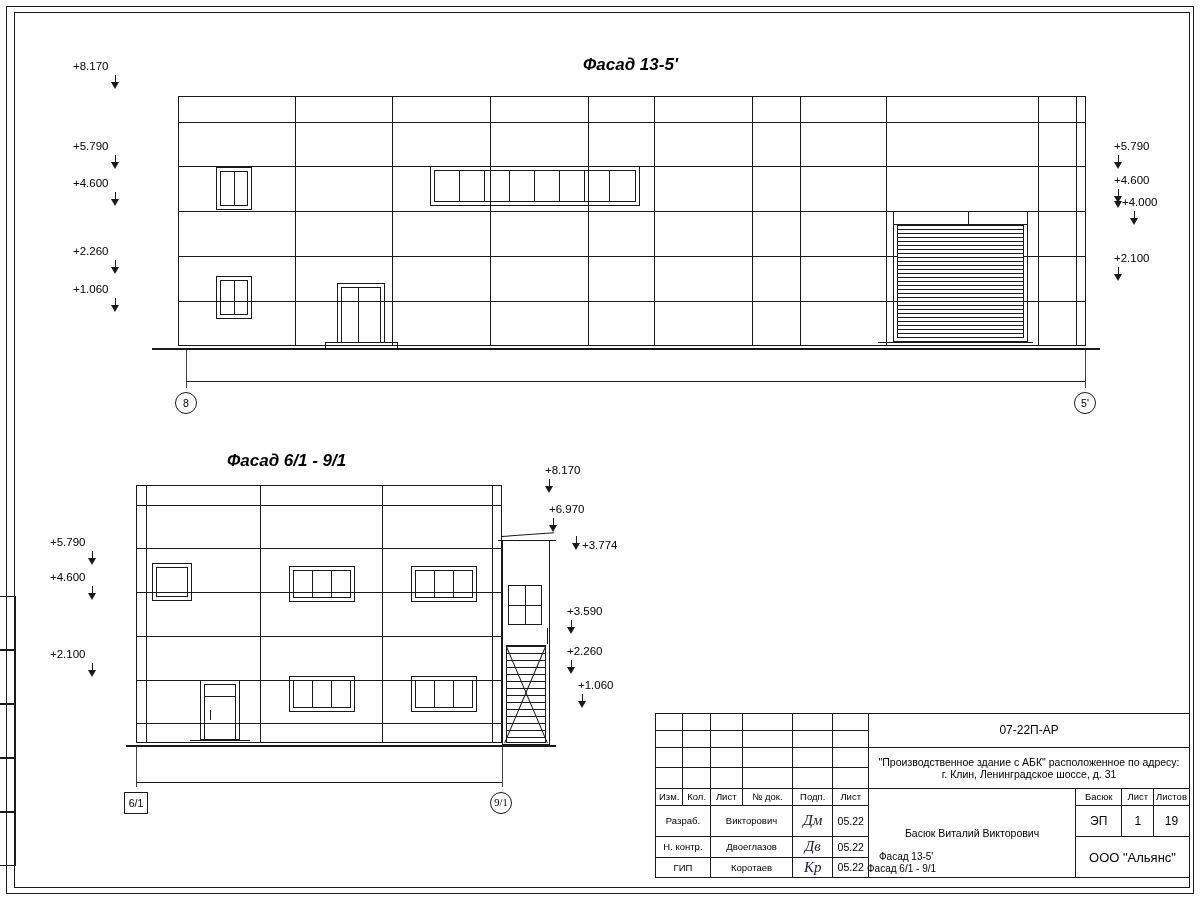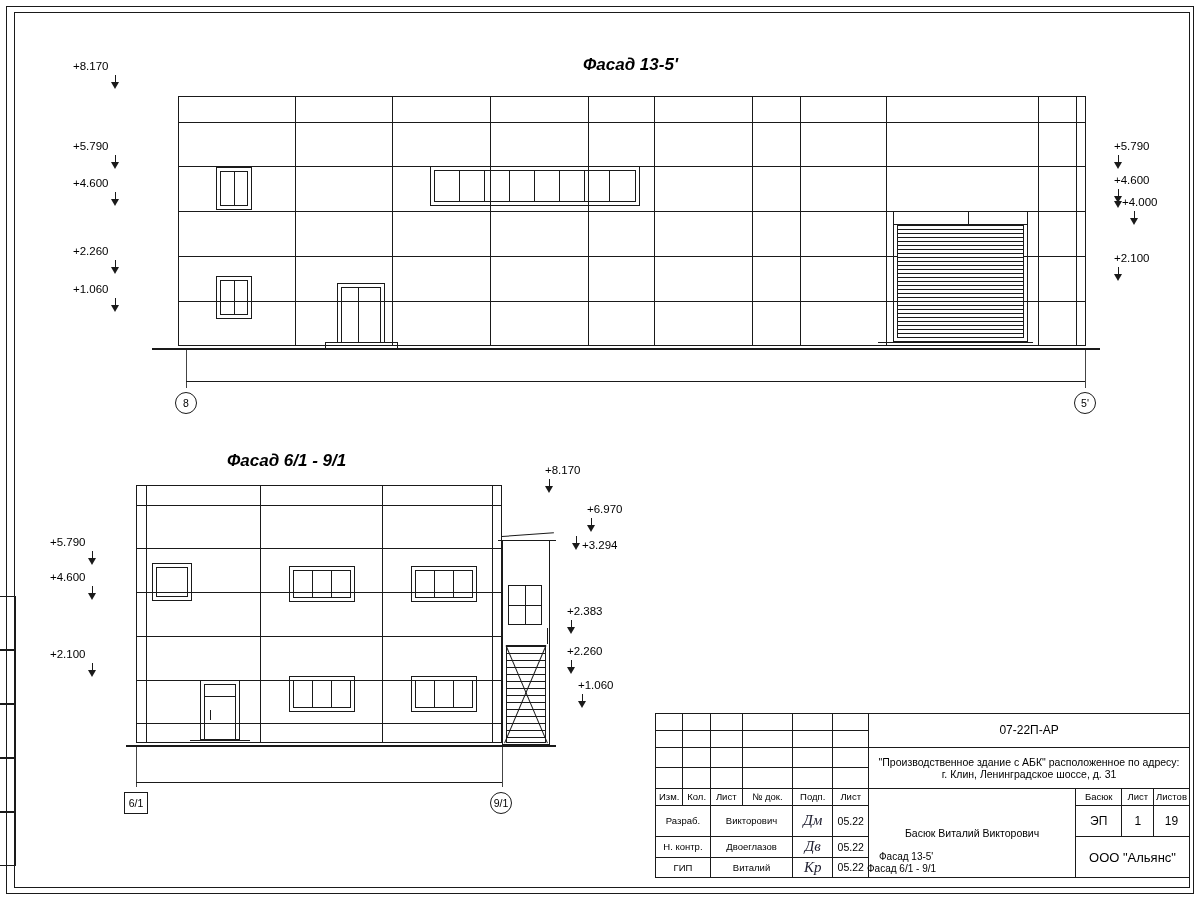--- a/index.html
+++ b/index.html
@@ -281,46 +281,46 @@
   </div>
   <div class="level" style="left:50px;top:648px;">
     <span>+2.100</span>
     <span class="arrow-down" style="left:38px;top:15px;"></span>
   </div>
 
   <div class="level" style="left:545px;top:464px;">
     <span>+8.170</span>
     <span class="arrow-down" style="left:0px;top:15px;"></span>
   </div>
-  <div class="level" style="left:587px;top:503px;">
+  <div class="level" style="left:549px;top:503px;">
     <span>+6.970</span>
     <span class="arrow-down" style="left:0px;top:15px;"></span>
   </div>
   <div class="level" style="left:582px;top:539px;">
-    <span>+3.294</span>
+    <span>+3.774</span>
     <span class="arrow-down" style="left:-10px;top:-3px;"></span>
   </div>
   <div class="level" style="left:567px;top:605px;">
-    <span>+2.383</span>
+    <span>+3.590</span>
     <span class="arrow-down" style="left:0px;top:15px;"></span>
   </div>
   <div class="level" style="left:567px;top:645px;">
     <span>+2.260</span>
     <span class="arrow-down" style="left:0px;top:15px;"></span>
   </div>
   <div class="level" style="left:578px;top:679px;">
     <span>+1.060</span>
     <span class="arrow-down" style="left:0px;top:15px;"></span>
   </div>
 
   <div class="ln vl thin" style="left:136px;top:747px;height:40px;"></div>
   <div class="ln vl thin" style="left:502px;top:747px;height:40px;"></div>
   <div class="ln hl" style="left:136px;top:782px;width:366px;"></div>
   <div class="axis-circle sq" style="left:124px;top:792px;">6/1</div>
-  <div class="axis-circle" style="left:490px;top:792px;">9/1</div>
+  <div class="axis-circle" style="left:490px;top:792px;font-family:Liberation Serif, serif;">9/1</div>
 
   <div id="stamp">
     <table>
       <colgroup>
         <col style="width:26px">
           <col style="width:26px">
           <col style="width:30px">
         <col style="width:48px">
           <col style="width:38px">
           <col style="width:34px">
@@ -397,21 +397,21 @@
       <tr style="height:15px;">
         <td class="lft" colspan="2">Н. контр.</td>
         <td class="lft" colspan="2">Двоеглазов</td>
         <td class="sig">Дв</td>
         <td class="mid">05.22</td>
         <td rowspan="2" colspan="3" class="mid" style="font-size:13px;">ООО "Альянс"</td>
       </tr>
 
       <tr style="height:15px;">
         <td class="lft" colspan="2">ГИП</td>
-        <td class="lft" colspan="2">Виталий</td>
+        <td class="lft" colspan="2">Коротаев</td>
         <td class="sig">Кр</td>
         <td class="mid">05.22</td>
       </tr>
     </tbody>
       </table>
 
     <div class="lbl" style="left:224px;top:138px;font-size:10px;">Фасад 13-5'</div>
     <div class="lbl" style="left:212px;top:150px;font-size:10px;">Фасад 6/1 - 9/1</div>
   </div>
 

